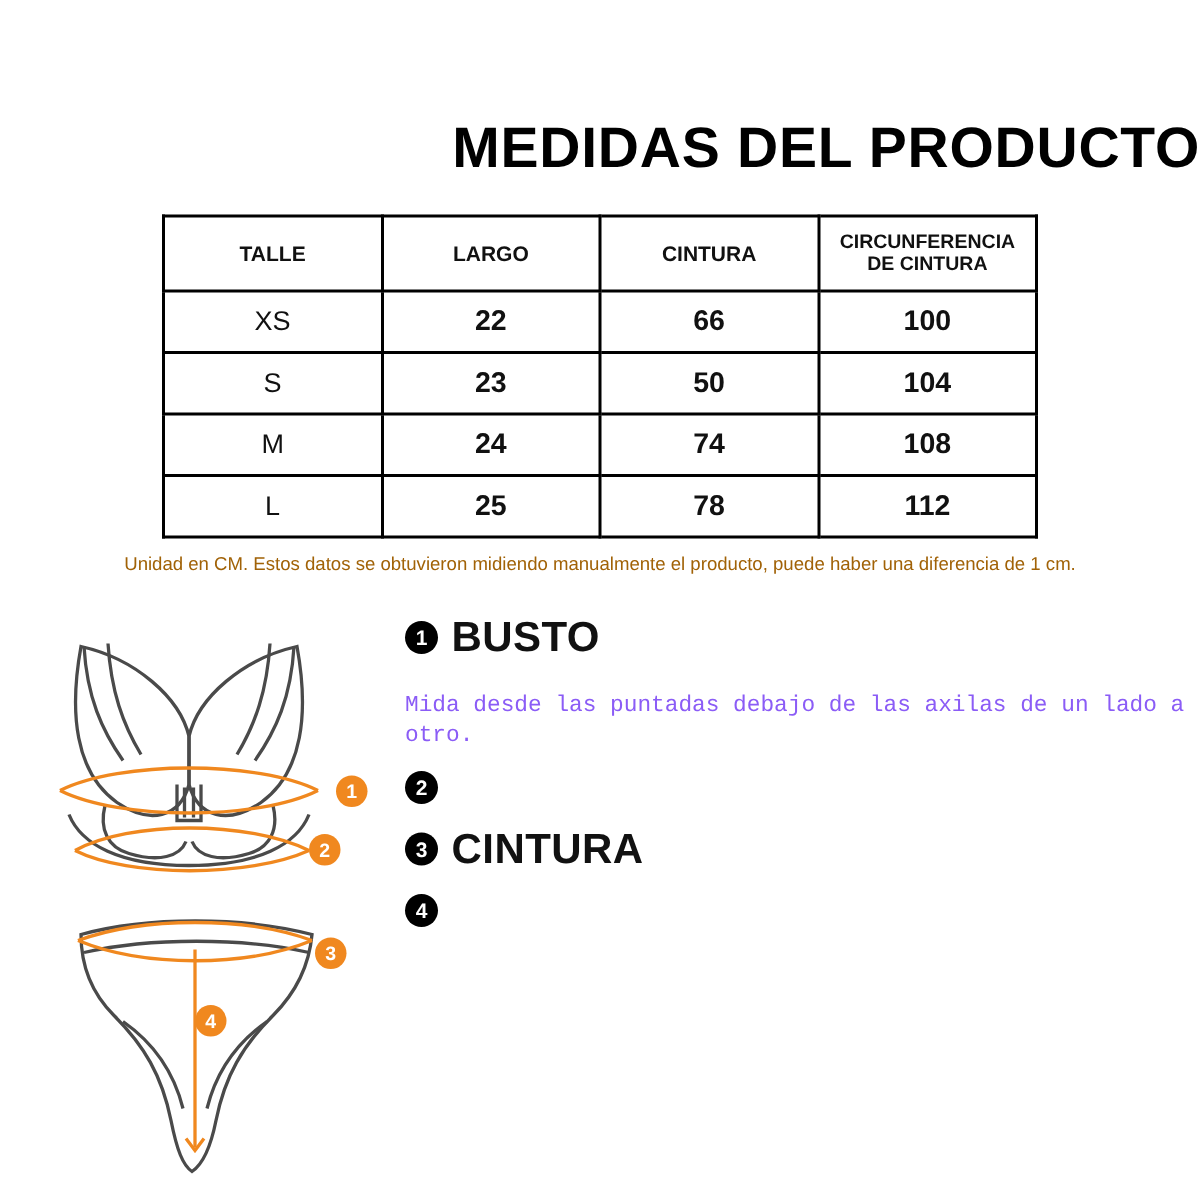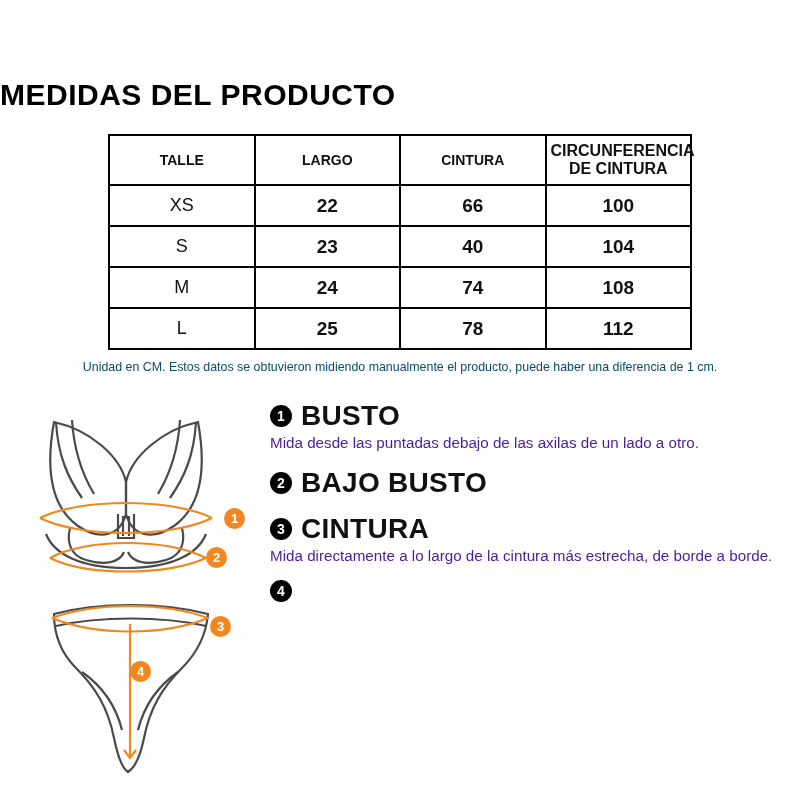--- a/index.html
+++ b/index.html
@@ -16,22 +16,22 @@
     overflow: hidden;
   }
   .page {
     width: 800px;
     height: 800px;
     position: relative;
   }
 
   
   .title {
-    text-align: left;
-    font-size: 30px;
+    text-align: right;
+    font-size: 38px;
     font-weight: bold;
     letter-spacing: 0.5px;
     margin-top: 78px;
     color: #000000;
   }
 
   
   .table-wrap {
     margin: 22px auto 0 auto;
     width: 584px;
@@ -46,42 +46,42 @@
     border: 2px solid #000000;
     text-align: center;
     vertical-align: middle;
   }
   table.size-table th {
     height: 46px;
     font-size: 14px;
     font-weight: bold;
   }
   table.size-table th.small {
-    font-size: 16px;
+    font-size: 13px;
     line-height: 1.15;
     font-weight: bold;
     padding: 0 4px;
   }
   table.size-table td {
     height: 37px;
     font-size: 19px;
     font-weight: bold;
     border-radius: 15px;
   }
   table.size-table td.talle {
     font-weight: normal;
     font-size: 18px;
   }
 
   
   .note {
     margin-top: 10px;
     text-align: center;
     font-size: 12.4px;
-    color: #0c4a6e;
+    color: #a16207;
     padding: 0 12px;
   }
 
   
   .lower {
     display: flex;
     margin-top: 12px;
     padding: 0 10px;
   }
   .illus {
@@ -114,24 +114,25 @@
     justify-content: center;
     flex: 0 0 22px;
     line-height: 1;
   }
   .item-title {
     font-size: 28px;
     font-weight: bold;
     letter-spacing: 0.3px;
   }
   .item-desc {
-    margin-top: 1px;
+    margin-top: 19px;
     font-size: 15.2px;
     line-height: 1.33;
-    color: #4c1d95;
+    color: #8b5cf6;
+    font-family: Liberation Mono, monospace;
   }
 
   
   .callout {
     position: absolute;
     width: 21px;
     height: 21px;
     border-radius: 50%;
     background: #f0881f;
     color: #ffffff;
@@ -169,21 +170,21 @@
       <tbody>
         <tr>
           <td class="talle">XS</td>
           <td>22</td>
           <td>66</td>
           <td>100</td>
         </tr>
         <tr>
           <td class="talle">S</td>
           <td>23</td>
-          <td>40</td>
+          <td>50</td>
           <td>104</td>
         </tr>
         <tr>
           <td class="talle">M</td>
           <td>24</td>
           <td>74</td>
           <td>108</td>
         </tr>
         <tr>
           <td class="talle">L</td>
@@ -255,30 +256,28 @@
         <div class="item-head">
           <div class="num-badge">1</div>
           <div class="item-title">BUSTO</div>
         </div>
         <div class="item-desc">Mida desde las puntadas debajo de las axilas de un lado a otro.</div>
       </div>
 
       <div class="item">
         <div class="item-head">
           <div class="num-badge">2</div>
-          <div class="item-title">BAJO BUSTO</div>
         </div>
       </div>
 
       <div class="item">
         <div class="item-head">
           <div class="num-badge">3</div>
           <div class="item-title">CINTURA</div>
         </div>
-        <div class="item-desc">Mida directamente a lo largo de la cintura más estrecha, de borde a borde.</div>
       </div>
 
       <div class="item">
         <div class="item-head">
           <div class="num-badge">4</div>
         </div>
       </div>
 
     </div>
   </div>

